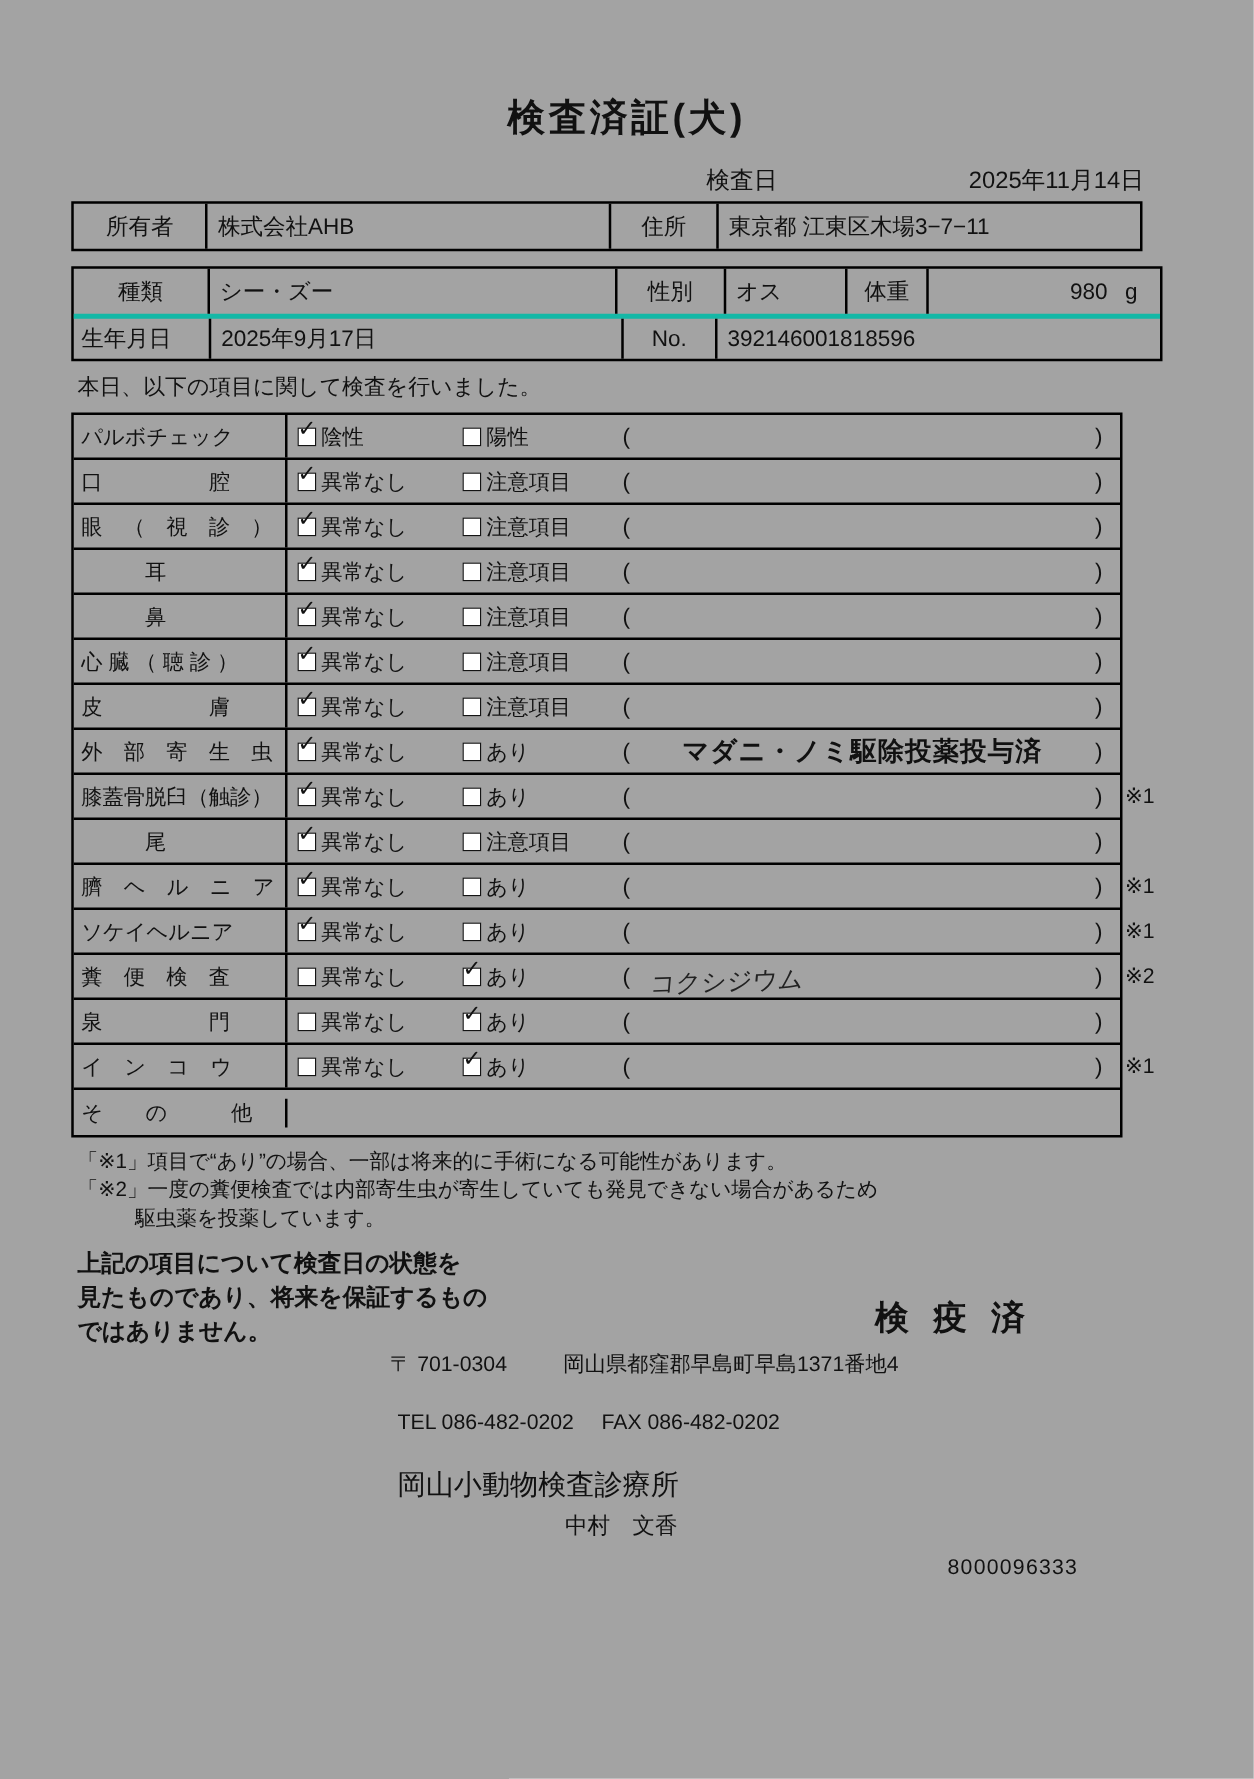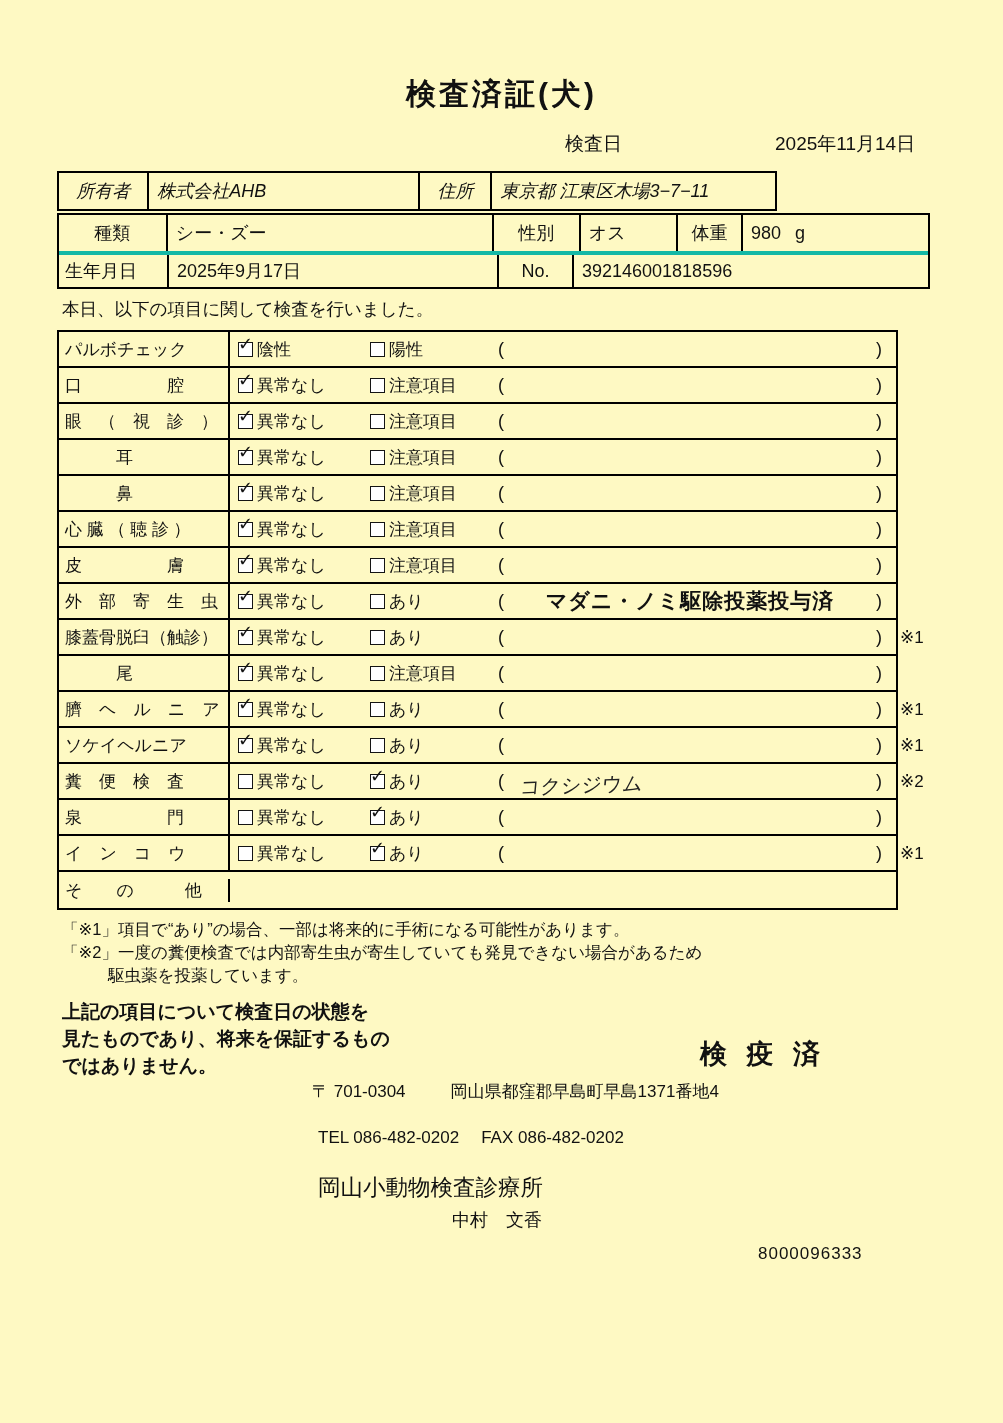--- a/index.html
+++ b/index.html
@@ -1,36 +1,36 @@
 <!DOCTYPE html>
 <html><head>
 <meta charset="utf-8">
 <style>
   html,body{margin:0;padding:0;background:#e8e8e8;}
   .page{
-    position:relative;width:1003px;height:1423px;margin:0 auto;background:#fef9c3;
+    position:relative;width:1003px;height:1423px;margin:0 auto;background:#a3a3a3;
     font-family:"Liberation Sans","DejaVu Sans",sans-serif;color:#111;
     overflow:hidden;
   }
   .abs{position:absolute;}
   
   .title{left:0;top:74px;width:100%;text-align:center;font-size:30px;font-weight:600;letter-spacing:3px;}
   
   .date-label{left:565px;top:131px;font-size:19px;}
   .date-value{left:775px;top:131px;font-size:19px;}
   
   .tbl{border:2px solid #000;box-sizing:border-box;}
   .tbl-row{display:flex;height:36px;box-sizing:border-box;}
   .tbl-row + .tbl-row{border-top:4px solid #14b8a6;}
   .cell{box-sizing:border-box;display:flex;align-items:center;font-size:18px;border-left:2px solid #000;padding:0 8px;}
   .cell:first-child{border-left:none;}
   .cell.lab{justify-content:center;padding:0 2px;}
   .cell.val{justify-content:flex-start;}
-  .cell.num{justify-content:flex-start;gap:14px;padding-right:18px;}
-  .owner-tbl{left:57px;top:171px;width:720px;font-style:italic;}
+  .cell.num{justify-content:flex-end;gap:14px;padding-right:18px;}
+  .owner-tbl{left:57px;top:161px;width:857px;}
   .animal-tbl{left:57px;top:213px;width:873px;}
   
   .statement{left:62px;top:297px;font-size:17.5px;}
   
   .main-tbl{left:57px;top:330px;width:841px;border:2.5px solid #000;box-sizing:border-box;}
   .trow{position:relative;display:flex;height:36px;box-sizing:border-box;border-bottom:2px solid #000;}
   .trow:last-child{border-bottom:none;align-items:center;}
   .tlabel{width:171px;box-sizing:border-box;border-right:2px solid #000;display:flex;align-items:center;
           font-size:17px;padding-left:6px;white-space:pre;}
   .tcontent{flex:1;position:relative;}

